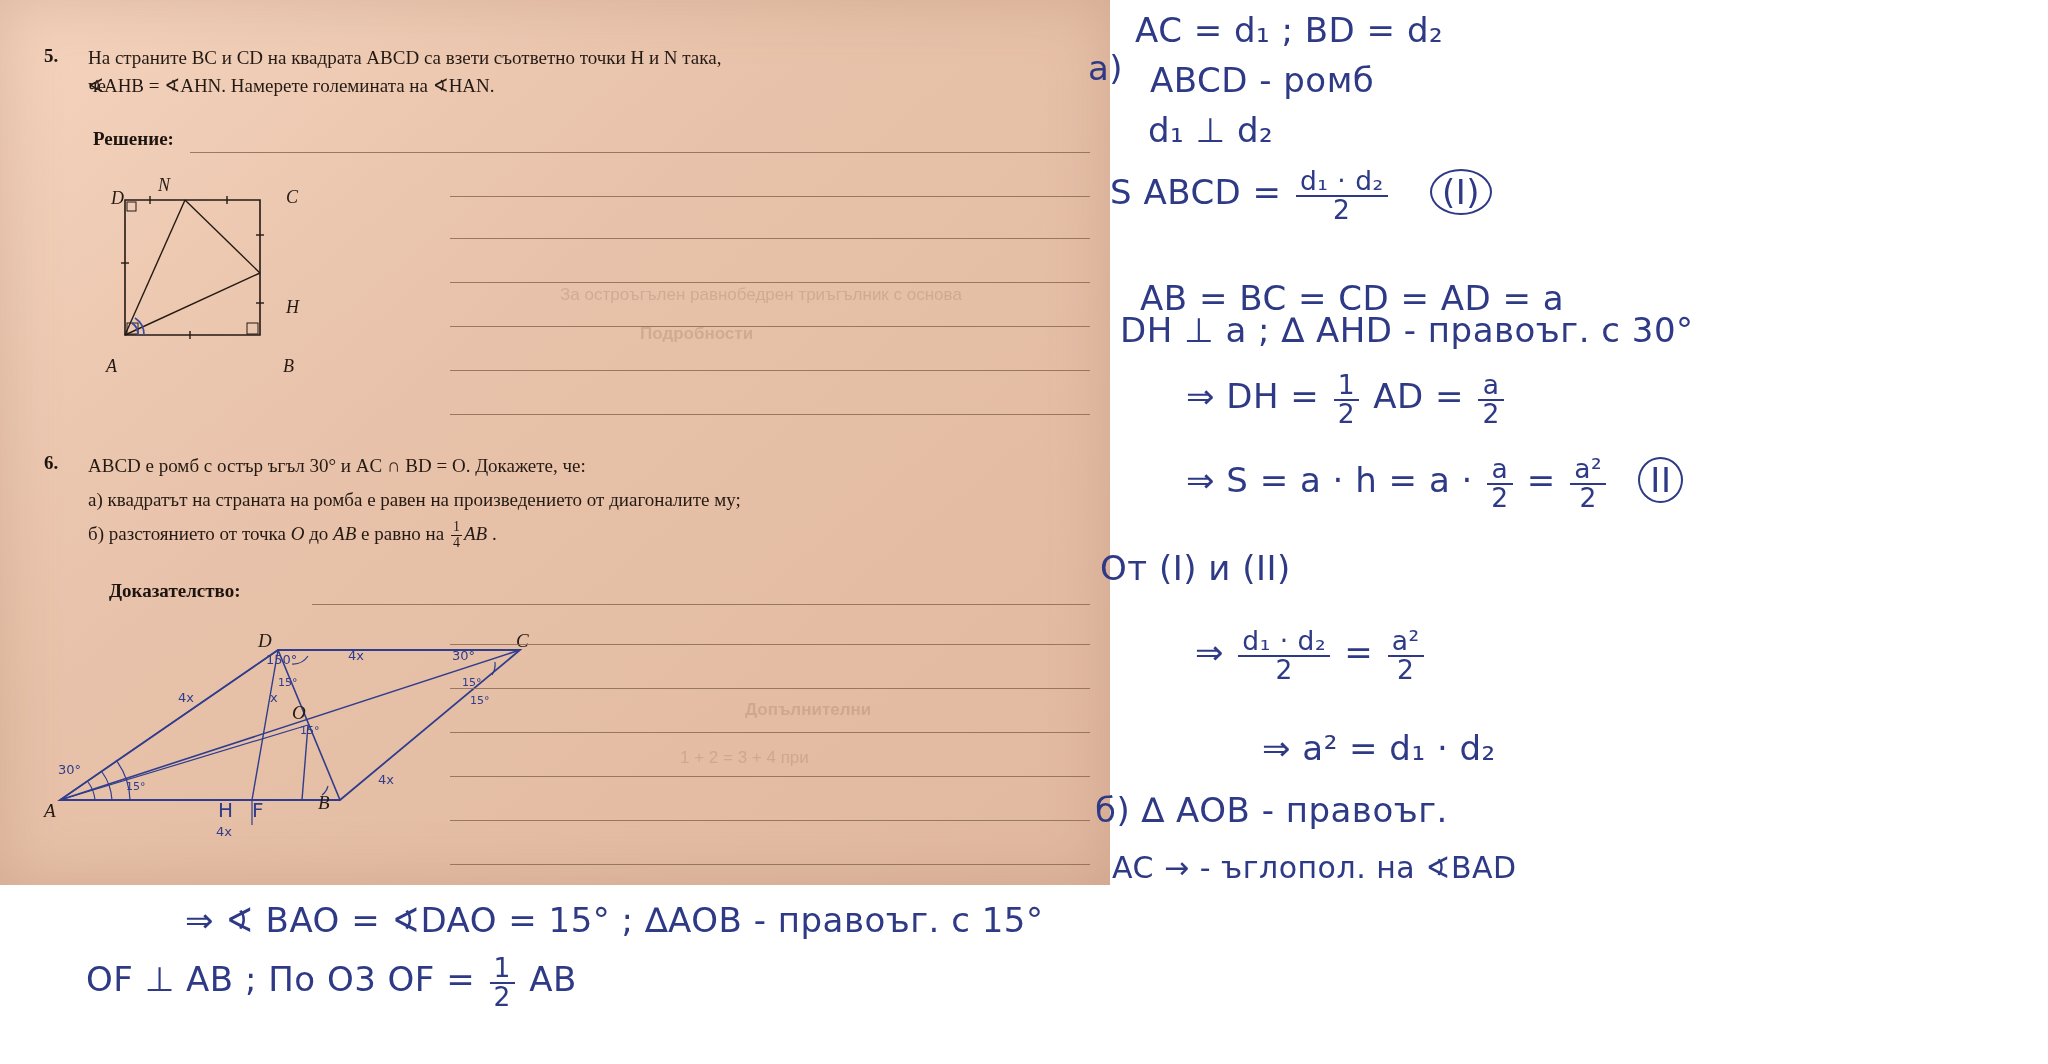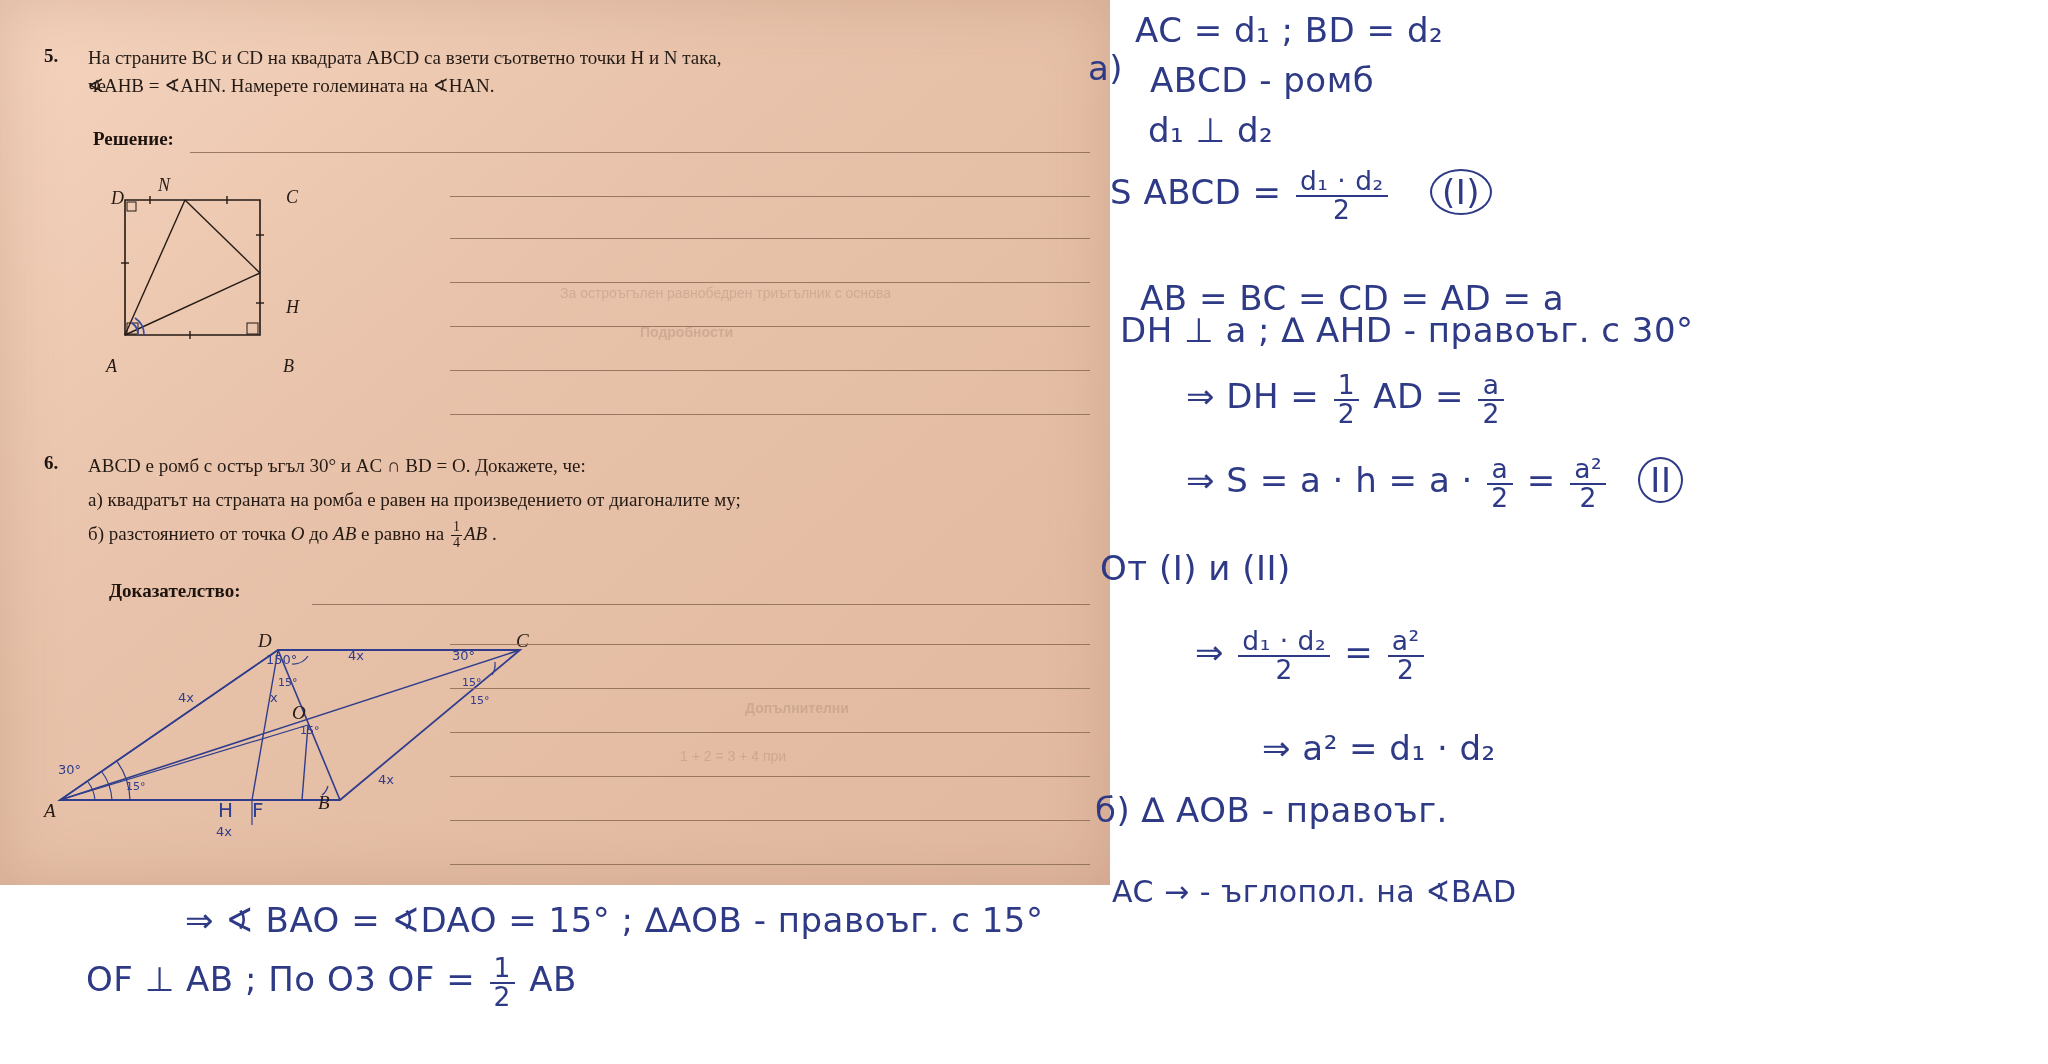--- a/index.html
+++ b/index.html
@@ -25,21 +25,21 @@
     background: #e8c3ab;
     background-image:
       linear-gradient(140deg, rgba(255,225,205,0.55) 0%, rgba(232,190,166,0.25) 40%, rgba(212,164,139,0.35) 100%);
     box-shadow: inset 0 0 60px rgba(150,105,80,0.25);
     overflow: hidden;
   }
   
   #worksheet .bleed {
     position: absolute;
     color: rgba(120, 85, 65, 0.20);
-    font-size: 14px;
+    font-size: 17px;
     font-family: "Liberation Sans", sans-serif;
     white-space: nowrap;
   }
 
   .prob {
     position: absolute;
     font-size: 19px;
     line-height: 1.45;
     color: #241a14;
   }
@@ -308,21 +308,21 @@
     <span class="hfrac">
       <span class="n">a²</span>
       <span class="d">2</span>
     </span>
   </div>
 
   <div class="hand big" style="left:1262px; top:728px;">⇒ a² = d₁ · d₂</div>
 
   <div class="hand big" style="left:1095px; top:790px;">б)  ∆ AOB - правоъг.</div>
 
-  <div class="hand med" style="left:1112px; top:850px;margin-top:24px;">AC → - ъглопол. на ∢BAD</div>
+  <div class="hand med" style="left:1112px; top:850px;">AC → - ъглопол. на ∢BAD</div>
 </div>
 
 <div id="bottom-notes">
   <div class="hand big" style="left:185px; top:900px;">⇒  ∢ BAO = ∢DAO = 15° ;  ∆AOB - правоъг. с 15°</div>
   <div class="hand big" style="left:86px; top:955px;">
     <span>OF ⊥ AB ;  По О3  OF =</span>
     <span class="hfrac">
       <span class="n">1</span>
       <span class="d">2</span>
     </span>

